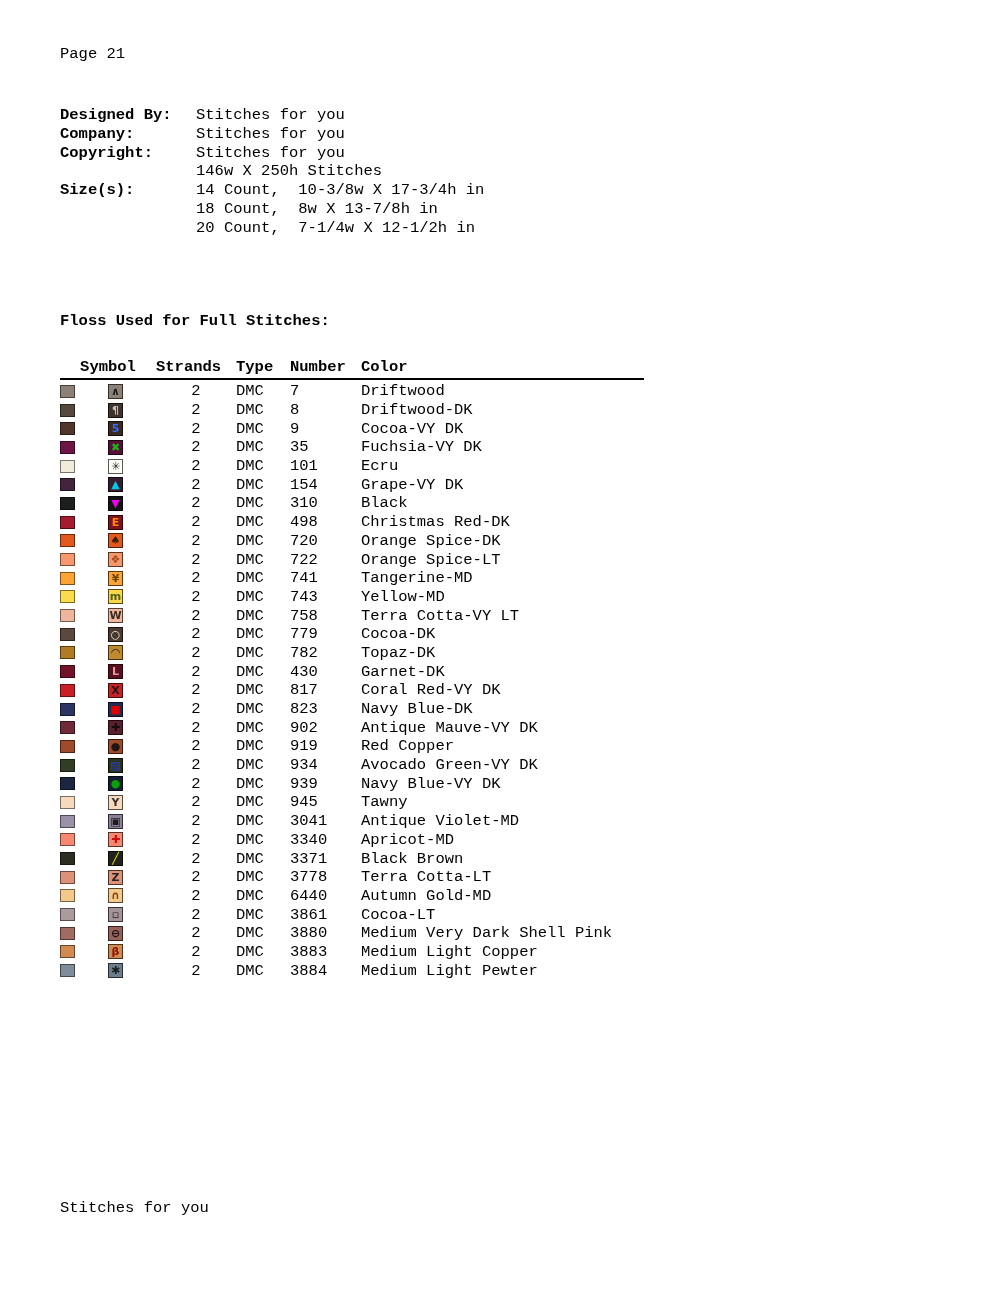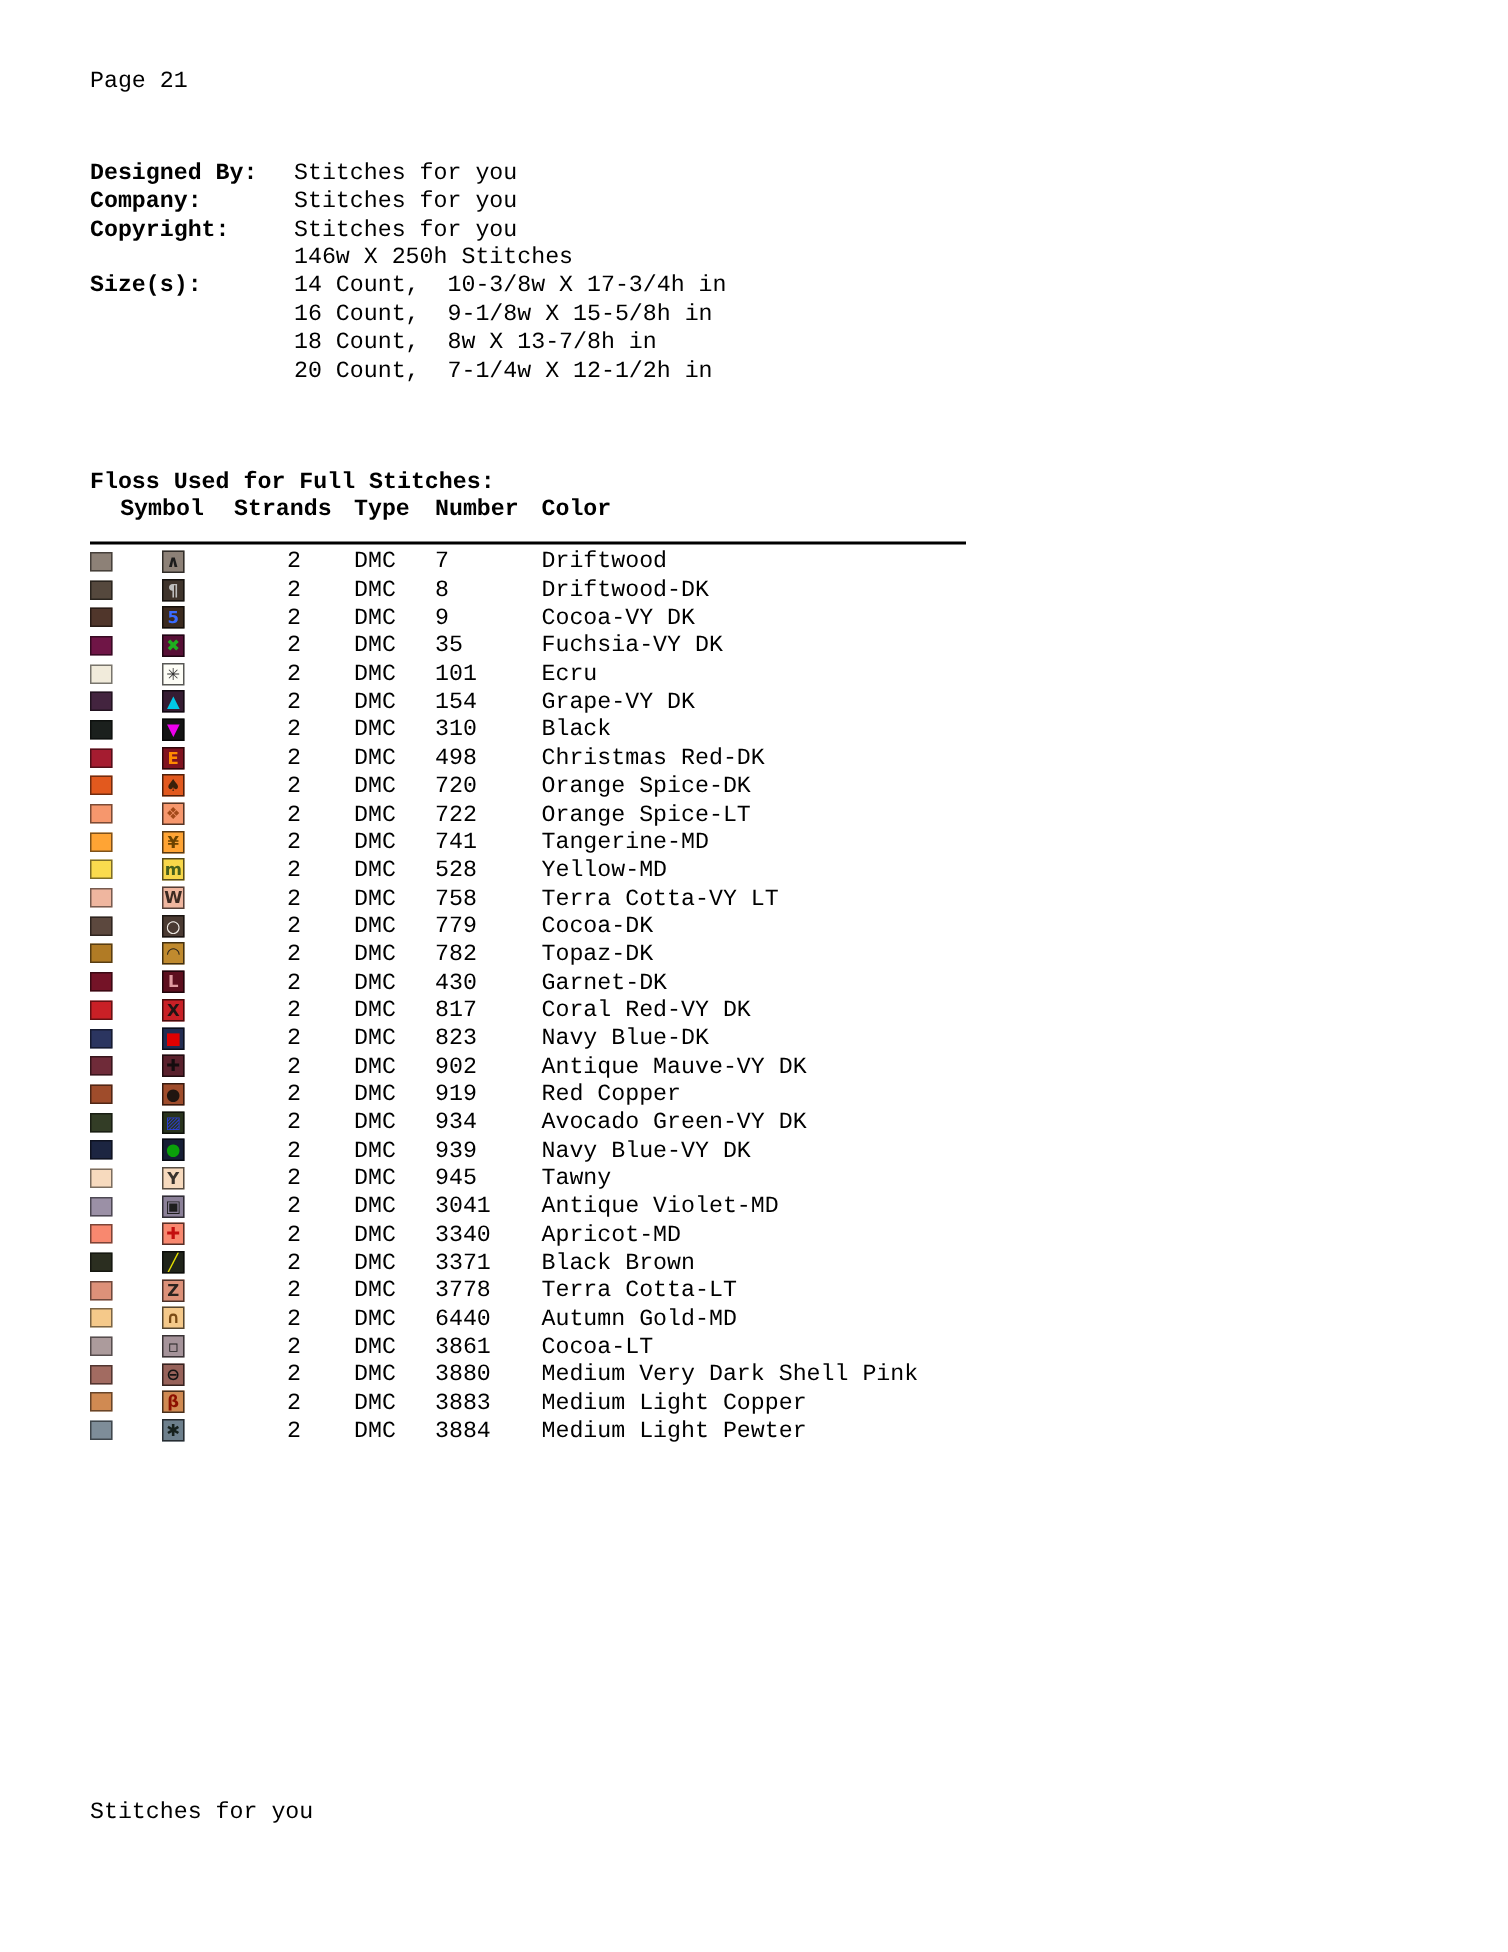--- a/index.html
+++ b/index.html
@@ -18,22 +18,23 @@
   .ilabel{width:136px;font-weight:bold;white-space:pre;flex:0 0 136px;}
   .ival{white-space:pre;}
   .muted{color:#8a8a8a;}
   .floss{position:absolute;left:60px;top:312px;width:584px;}
   .floss-title{font-weight:bold;line-height:19px;margin-bottom:0;}
   .thead{
     display:grid;
     grid-template-columns:96px 80px 54px 71px 1fr;
     font-weight:bold;
     line-height:17px;
-    padding-bottom:13px;
+    padding-bottom:2px;
     border-bottom:2px solid #000;
+    margin-top:28px;
   }
   .h-symbol{text-align:center;}
   .tbody{padding-top:2px;}
   .trow{
     display:grid;
     grid-template-columns:48px 48px 80px 54px 71px 1fr;
     height:18.7px;
     align-items:center;
   }
   .c-swatch,.c-symbol{display:flex;align-items:center;}
@@ -76,24 +77,20 @@
     <div class="irow">
       <span class="ilabel"></span>
       <span class="ival">146w X 250h Stitches</span>
     </div>
     <div class="irow">
       <span class="ilabel">Size(s):</span>
       <span class="ival">14 Count,  10-3/8w X 17-3/4h in</span>
     </div>
     <div class="irow">
       <span class="ilabel"></span>
-      <span class="ival">16 Count,  9-1/8w X 15-5/8h in</span>
-    </div>
-    <div class="irow">
-      <span class="ilabel"></span>
       <span class="ival">18 Count,  8w X 13-7/8h in</span>
     </div>
     <div class="irow">
       <span class="ilabel"></span>
       <span class="ival">20 Count,  7-1/4w X 12-1/2h in</span>
     </div>
   </div>
 
   <div class="floss">
     <div class="floss-title">Floss Used for Full Stitches:</div>
@@ -263,21 +260,21 @@
     <span class="c-swatch">
             <span class="swatch" style="background: rgb(250, 219, 78);"></span>
           </span>
     <span class="c-symbol">
             <span class="symbol" style="background: rgb(248, 215, 74);">
               <span class="glyph" style="color: rgb(73, 97, 28);">m</span>
             </span>
           </span>
     <span class="c-strands">2</span>
     <span class="c-type">DMC</span>
-    <span class="c-number">528</span>
+    <span class="c-number">743</span>
     <span class="c-color">Yellow-MD</span>
   </div>
         <div class="trow">
     <span class="c-swatch">
             <span class="swatch" style="background: rgb(239, 182, 159);"></span>
           </span>
     <span class="c-symbol">
             <span class="symbol" style="background: rgb(239, 182, 159);">
               <span class="glyph" style="color: rgb(60, 42, 34);">W</span>
             </span>

